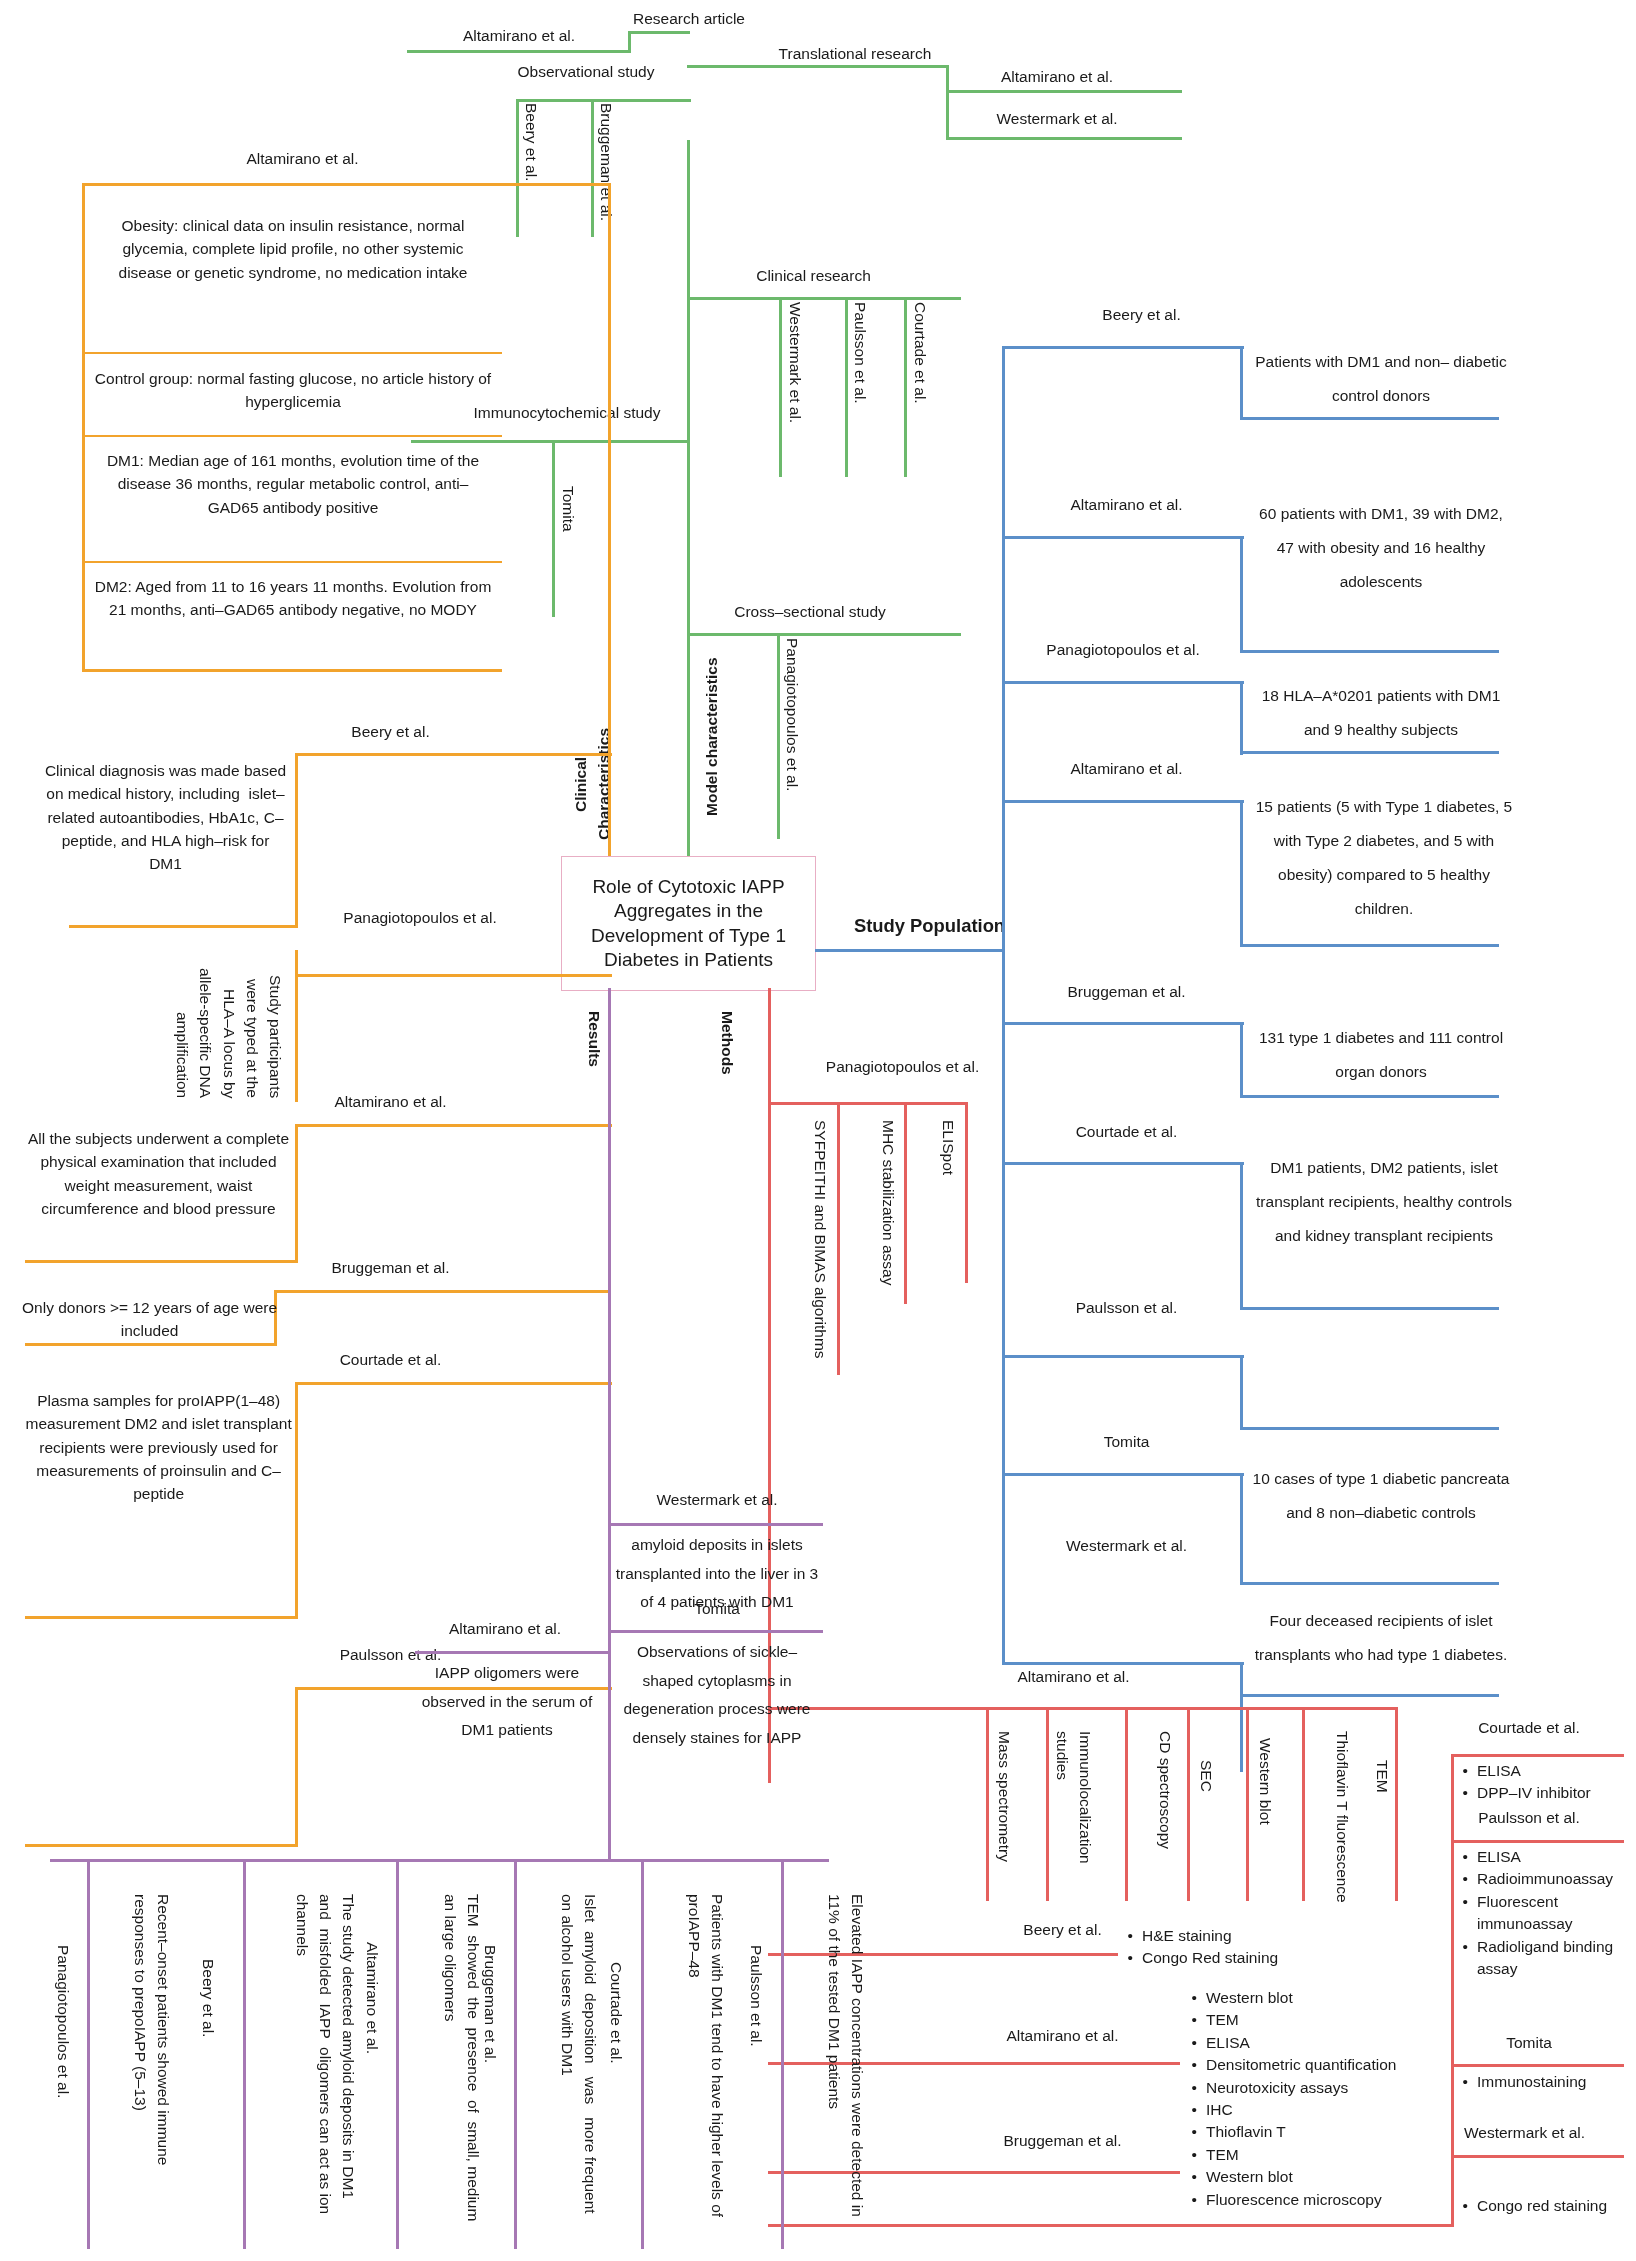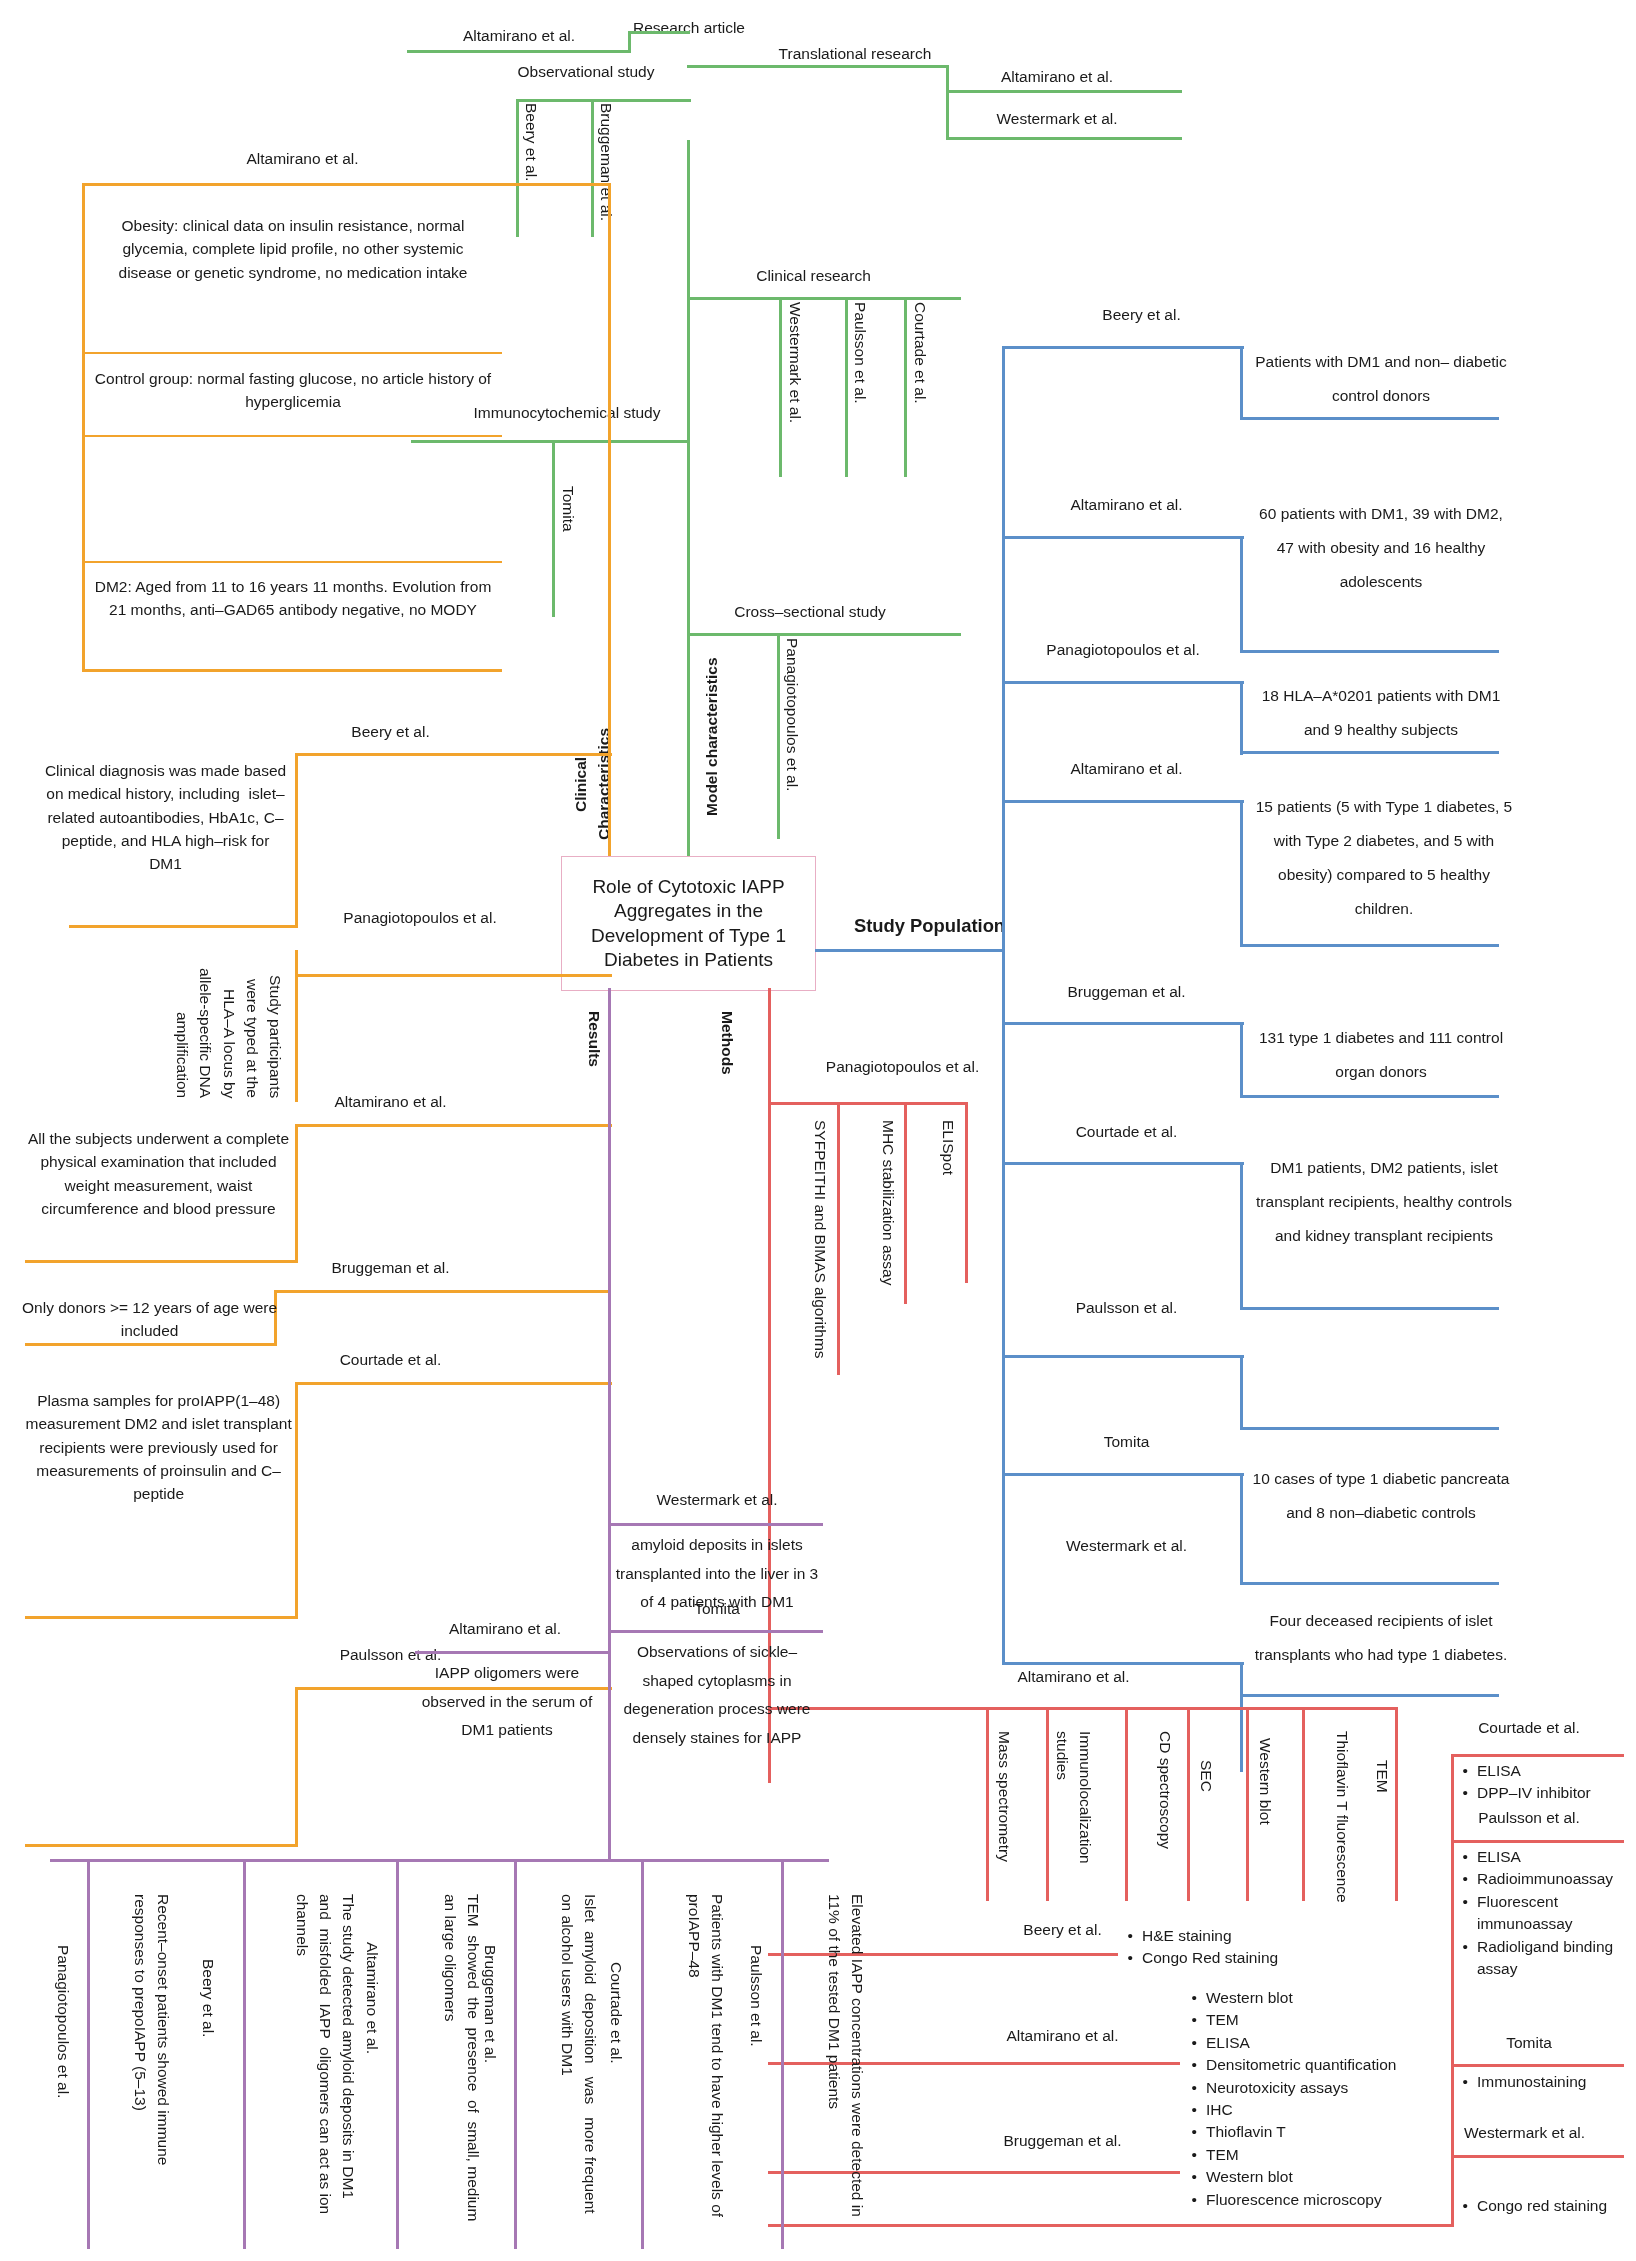--- a/index.html
+++ b/index.html
@@ -37,21 +37,21 @@
 <div id="canvas">
 
   <div id="central" style="left:561px;top:856px;width:253px;height:133px;">
     <span>Role of Cytotoxic IAPP Aggregates in the Development of Type 1 Diabetes in Patients</span>
   </div>
 
   <div class="vert up bold" style="left:700px;top:648px;height:177px;width:41px;text-align:center;">Model characteristics</div>
 
   <div class="ln g" style="left:687px;top:140px;width:2.9px;height:716px;"></div>
 
-  <div class="lbl c" style="left:582px;top:7.4px;width:214px;margin-top:9px;">Research article</div>
+  <div class="lbl c" style="left:582px;top:7.4px;width:214px;">Research article</div>
   <div class="ln g" style="left:628px;top:31px;width:62px;height:2.9px;"></div>
   <div class="ln g" style="left:628px;top:31px;width:2.9px;height:19px;"></div>
   <div class="ln g" style="left:407px;top:50px;width:224px;height:2.9px;"></div>
   <div class="lbl c" style="left:412px;top:24px;width:214px;">Altamirano et al.</div>
 
   <div class="lbl c" style="left:737px;top:42px;width:236px;">Translational research</div>
   <div class="ln g" style="left:687px;top:65px;width:261px;height:2.9px;"></div>
   <div class="ln g" style="left:946px;top:65px;width:2.9px;height:72px;"></div>
   <div class="lbl c" style="left:950px;top:65px;width:214px;">Altamirano et al.</div>
   <div class="ln g" style="left:946px;top:90px;width:236px;height:2.9px;"></div>
@@ -110,20 +110,21 @@
   <div class="ln o" style="left:608px;top:183px;width:2.9px;height:673px;"></div>
 
   <div class="lbl c" style="left:192px;top:147px;width:221px;">Altamirano et al.</div>
   <div class="ln o" style="left:82px;top:183px;width:529px;height:2.9px;"></div>
   <div class="ln o" style="left:82px;top:183px;width:2.9px;height:489px;"></div>
   <div class="ln o" style="left:82px;top:669px;width:420px;height:2.9px;"></div>
   <div class="lbl c" style="left:94px;top:214px;width:398px;">Obesity: clinical data on insulin resistance, normal glycemia, complete lipid profile, no other systemic disease or genetic syndrome, no medication intake</div>
   <div class="ln o" style="left:82px;top:352px;width:420px;height:2.2px;"></div>
   <div class="lbl c" style="left:94px;top:367px;width:398px;">Control group: normal fasting glucose, no article history of hyperglicemia</div>
   <div class="ln o" style="left:82px;top:435px;width:420px;height:2.2px;"></div>
+  <div class="lbl c" style="left:94px;top:449px;width:398px;">DM1: Median age of 161 months, evolution time of the disease 36 months, regular metabolic control, anti–GAD65 antibody positive</div>
   <div class="ln o" style="left:82px;top:561px;width:420px;height:2.2px;"></div>
   <div class="lbl c" style="left:94px;top:575px;width:398px;">DM2: Aged from 11 to 16 years 11 months. Evolution from 21 months, anti–GAD65 antibody negative, no MODY</div>
 
   <div class="lbl c" style="left:280px;top:720px;width:221px;">Beery et al.</div>
   <div class="ln o" style="left:295px;top:753px;width:317px;height:2.9px;"></div>
   <div class="ln o" style="left:295px;top:753px;width:2.9px;height:175px;"></div>
   <div class="ln o" style="left:69px;top:925px;width:228px;height:2.9px;"></div>
   <div class="lbl c" style="left:44px;top:759px;width:243px;">Clinical diagnosis was made based on medical history, including  islet–related autoantibodies, HbA1c, C–peptide, and HLA high–risk for DM1</div>
 
   <div class="lbl c" style="left:295px;top:906px;width:250px;">Panagiotopoulos et al.</div>

